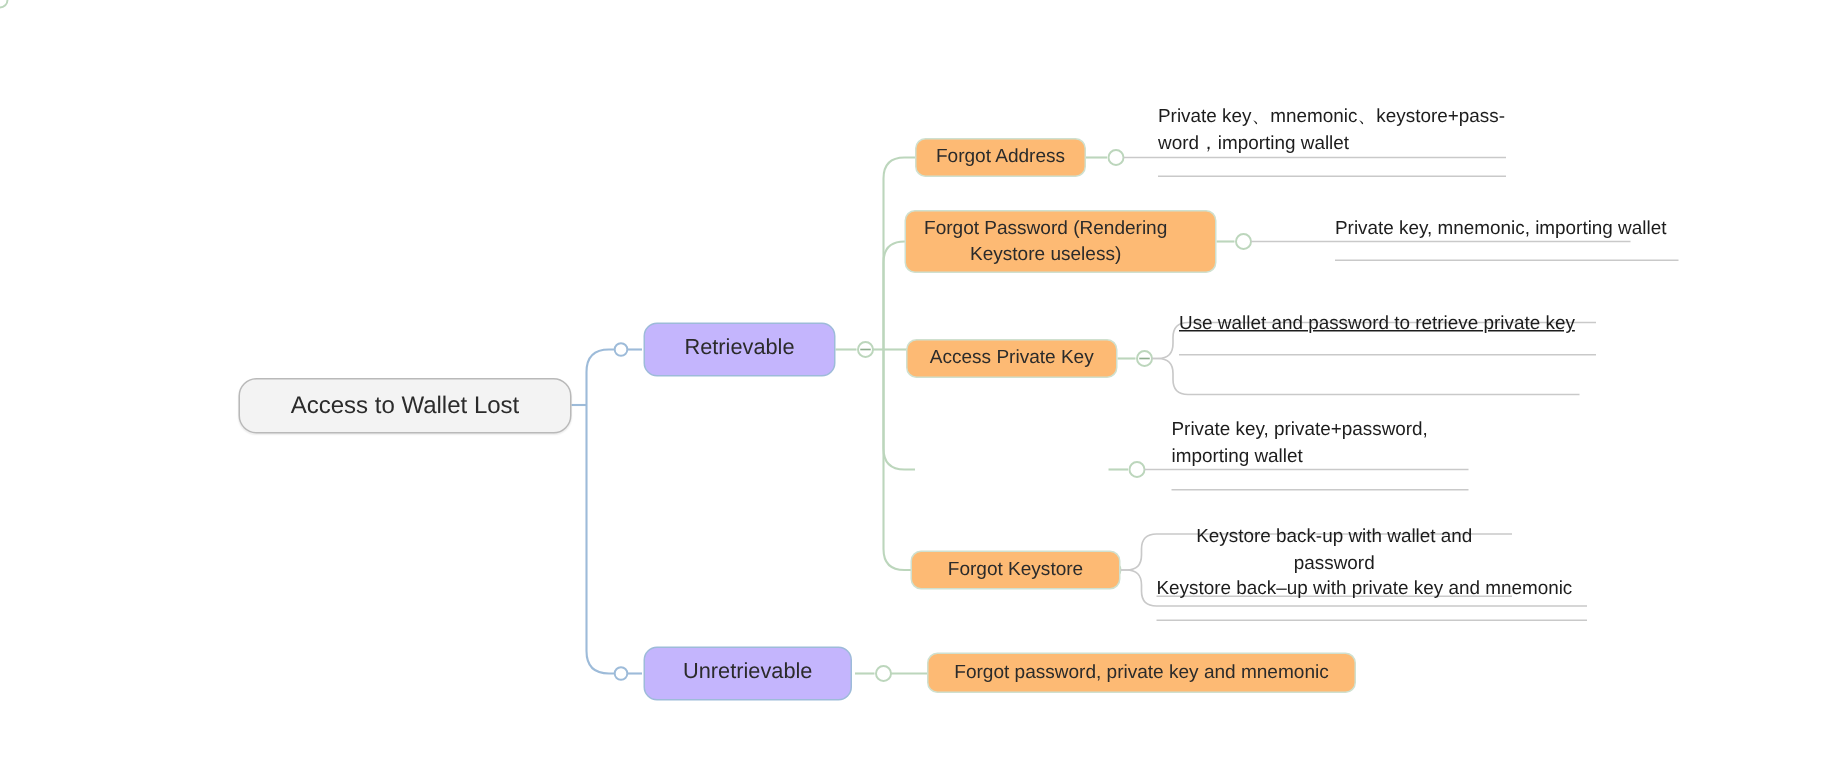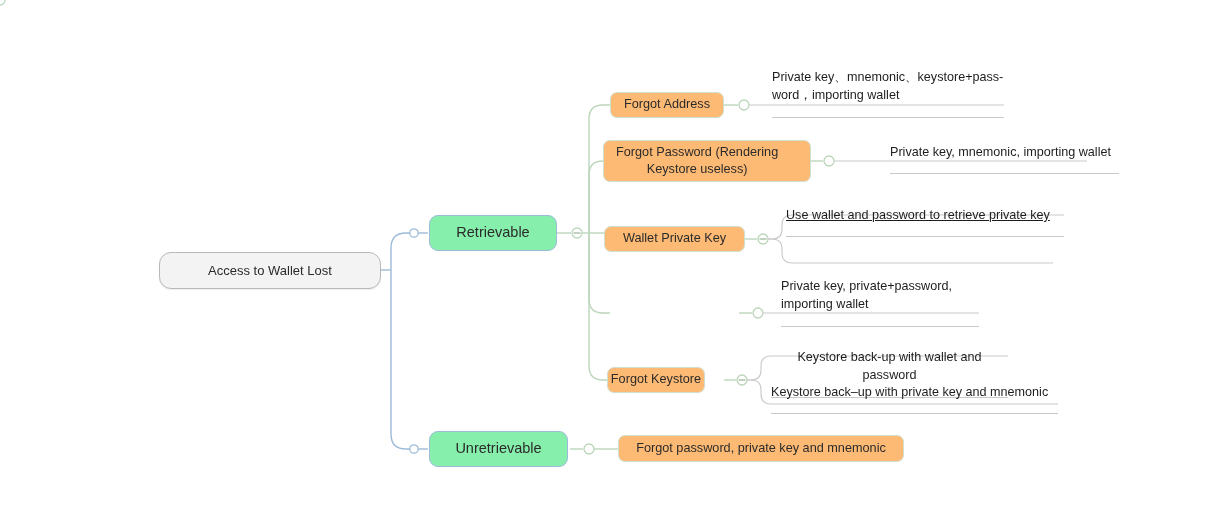--- a/index.html
+++ b/index.html
@@ -36,27 +36,27 @@
     text-align: center;
     white-space: pre;
     line-height: 1.35;
   }
 
   .node-root {
     border: 1px solid #b9b9b9;
     background: #f3f3f3;
     border-radius: 12px;
     color: #2b2b2b;
-    font-size: 13px;
+    font-size: 16px;
     box-shadow: 0 1px 1px rgba(0,0,0,0.07);
   }
 
   .node-branch {
     border: 1px solid #9dbbd9;
-    background: #86efac;
+    background: #c4b5fd;
     border-radius: 9px;
     color: #2b2b2b;
     font-size: 14.5px;
   }
 
   .node-sub {
     border: 1px solid #cfe0cf;
     background: #fdba74;
     border-radius: 7px;
     color: #2b2b2b;
@@ -134,24 +134,24 @@
 
   <div class="node node-root" style="left:159px; top:252px; width:222px; height:37px;">Access to Wallet Lost</div>
 
   <div class="node node-branch" style="left:429px; top:215px; width:128px; height:36px;">Retrievable</div>
 
   <div class="node node-sub" style="left:610px; top:92px; width:114px; height:26px;">Forgot Address</div>
 
   <div class="node node-sub" style="left:603px; top:140px; width:208px; height:42px; padding:17px 12px; justify-content:flex-start; text-align:center;">Forgot Password (Rendering
 Keystore useless)</div>
 
-  <div class="node node-sub" style="left:604px; top:226px; width:141px; height:26px;">Wallet Private Key</div>
+  <div class="node node-sub" style="left:604px; top:226px; width:141px; height:26px;">Access Private Key</div>
 
 
-  <div class="node node-sub" style="left:607px; top:367px; width:98px; height:26px;">Forgot Keystore</div>
+  <div class="node node-sub" style="left:607px; top:367px; width:140px; height:26px;">Forgot Keystore</div>
 
   <div class="leaf" style="left:772px; top:68px; width:232px;">Private key、mnemonic、keystore+pass-
 word，importing wallet</div>
 
   <div class="leaf" style="left:858px; top:143px; width:229px;margin-left:32px;">Private key, mnemonic, importing wallet</div>
 
   <div class="leaf" style="left:786px; top:206px; width:278px;text-decoration:underline;">Use wallet and password to retrieve private key</div>
 
 
   <div class="leaf" style="left:781px; top:277px; width:198px;">Private key, private+password,

